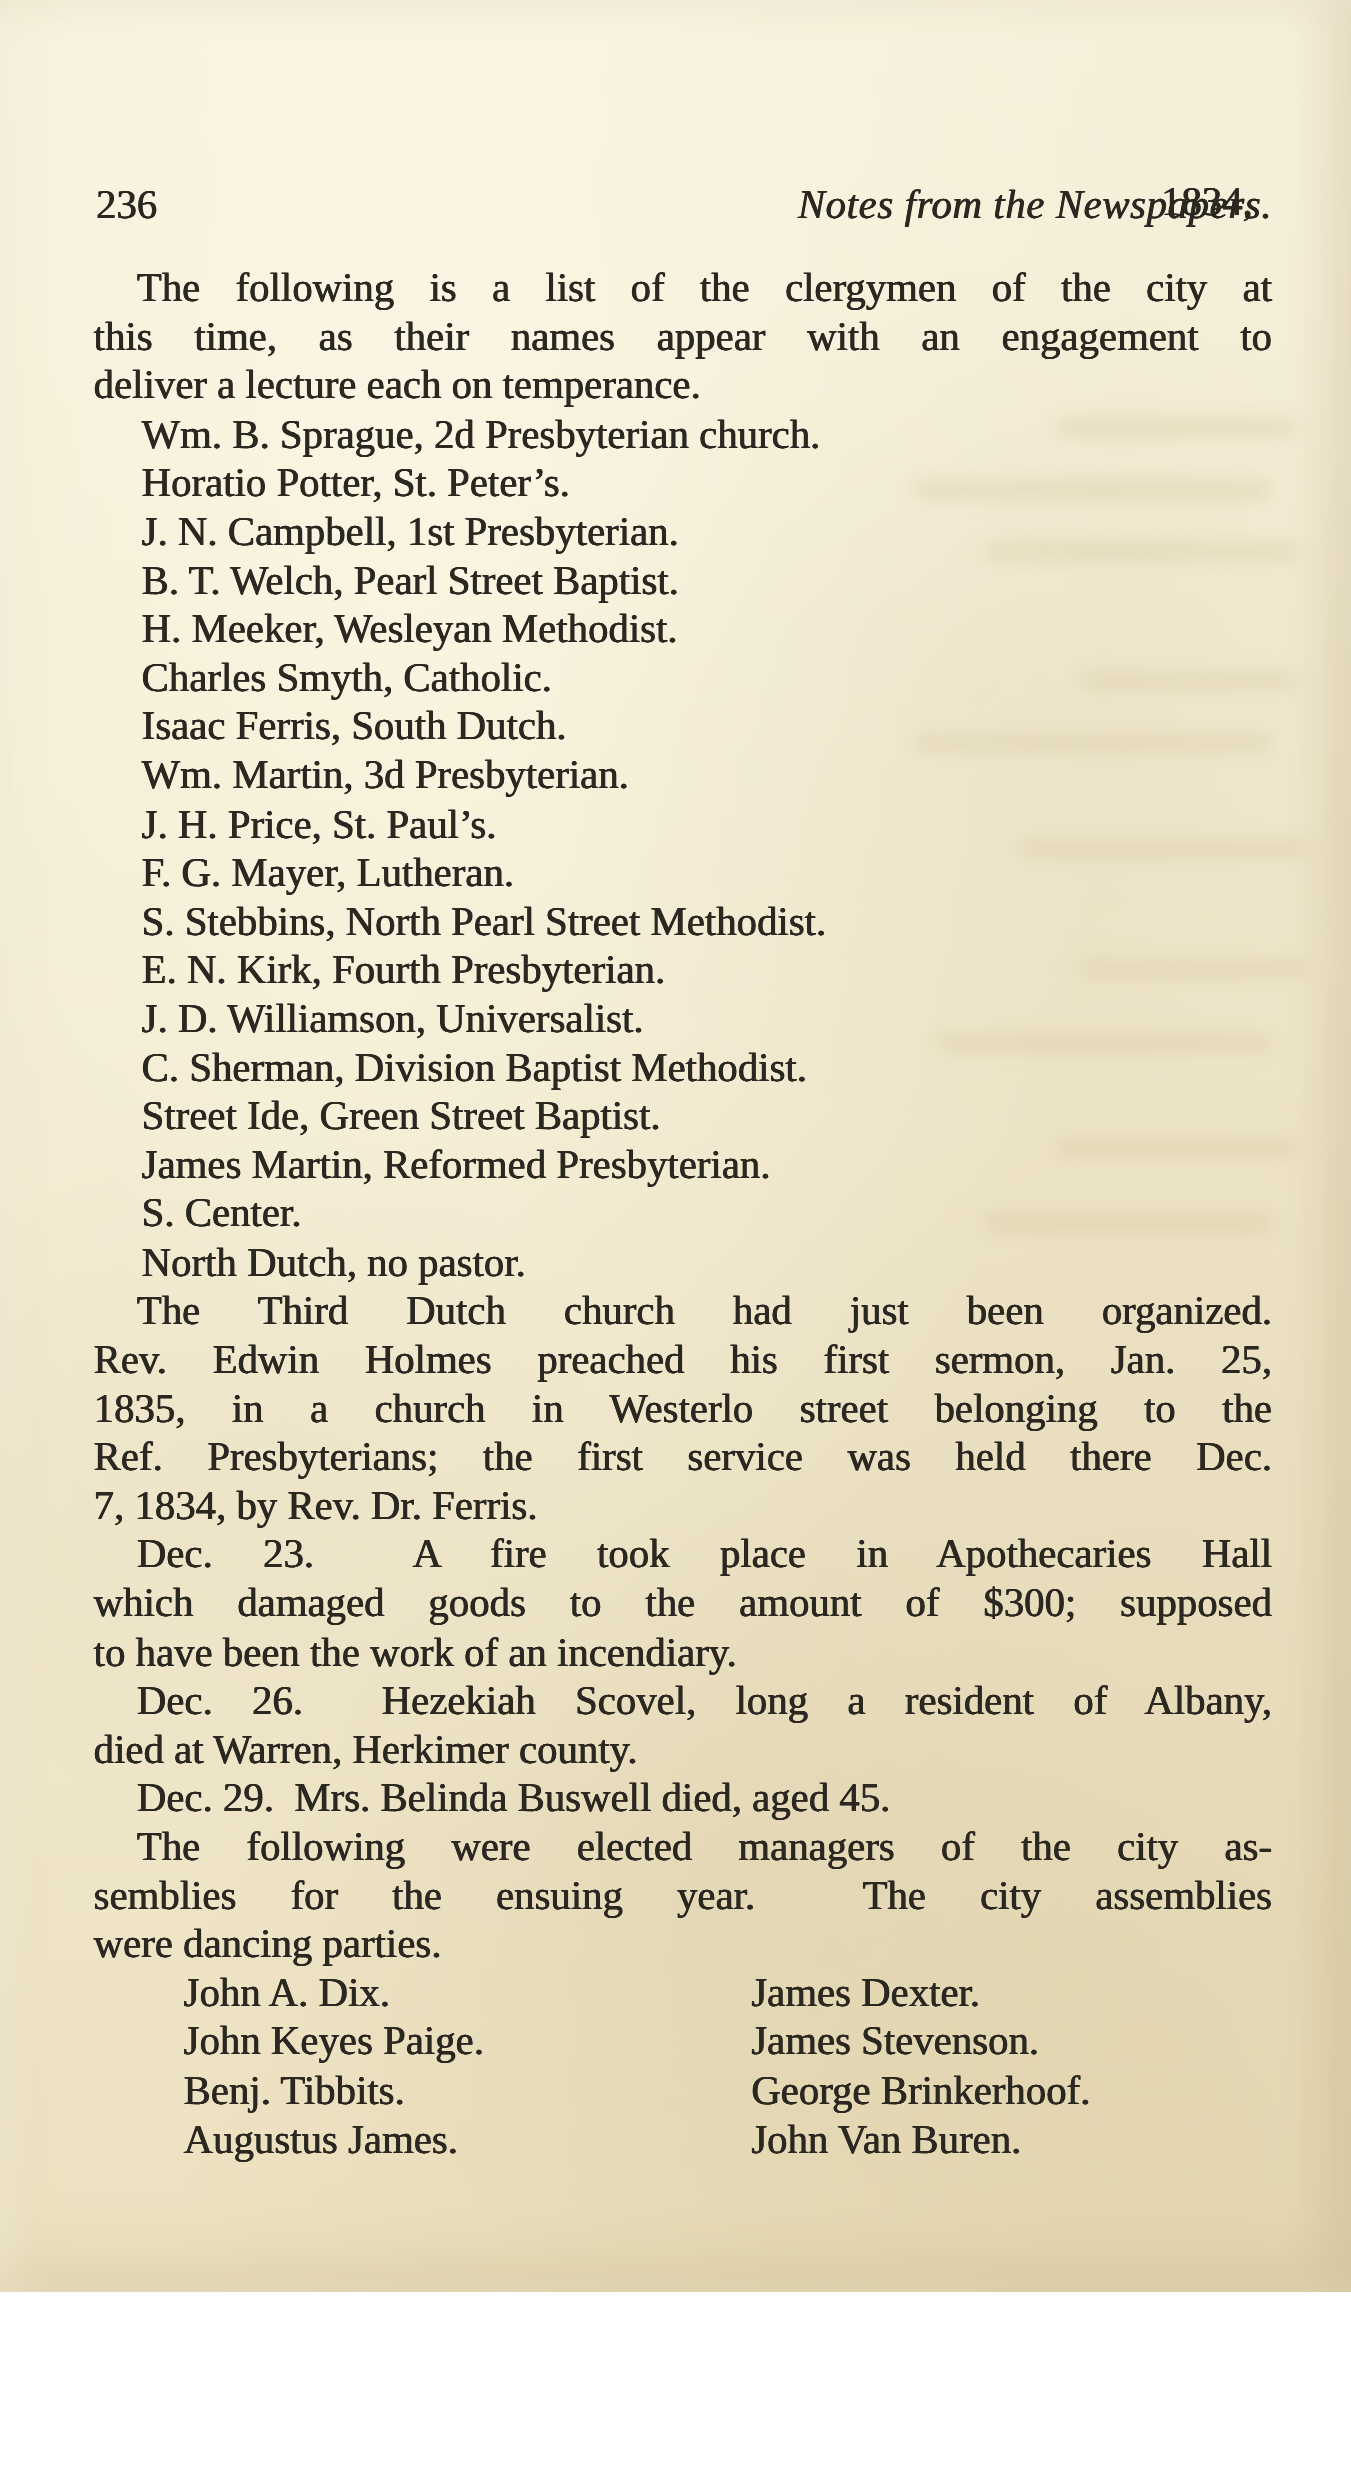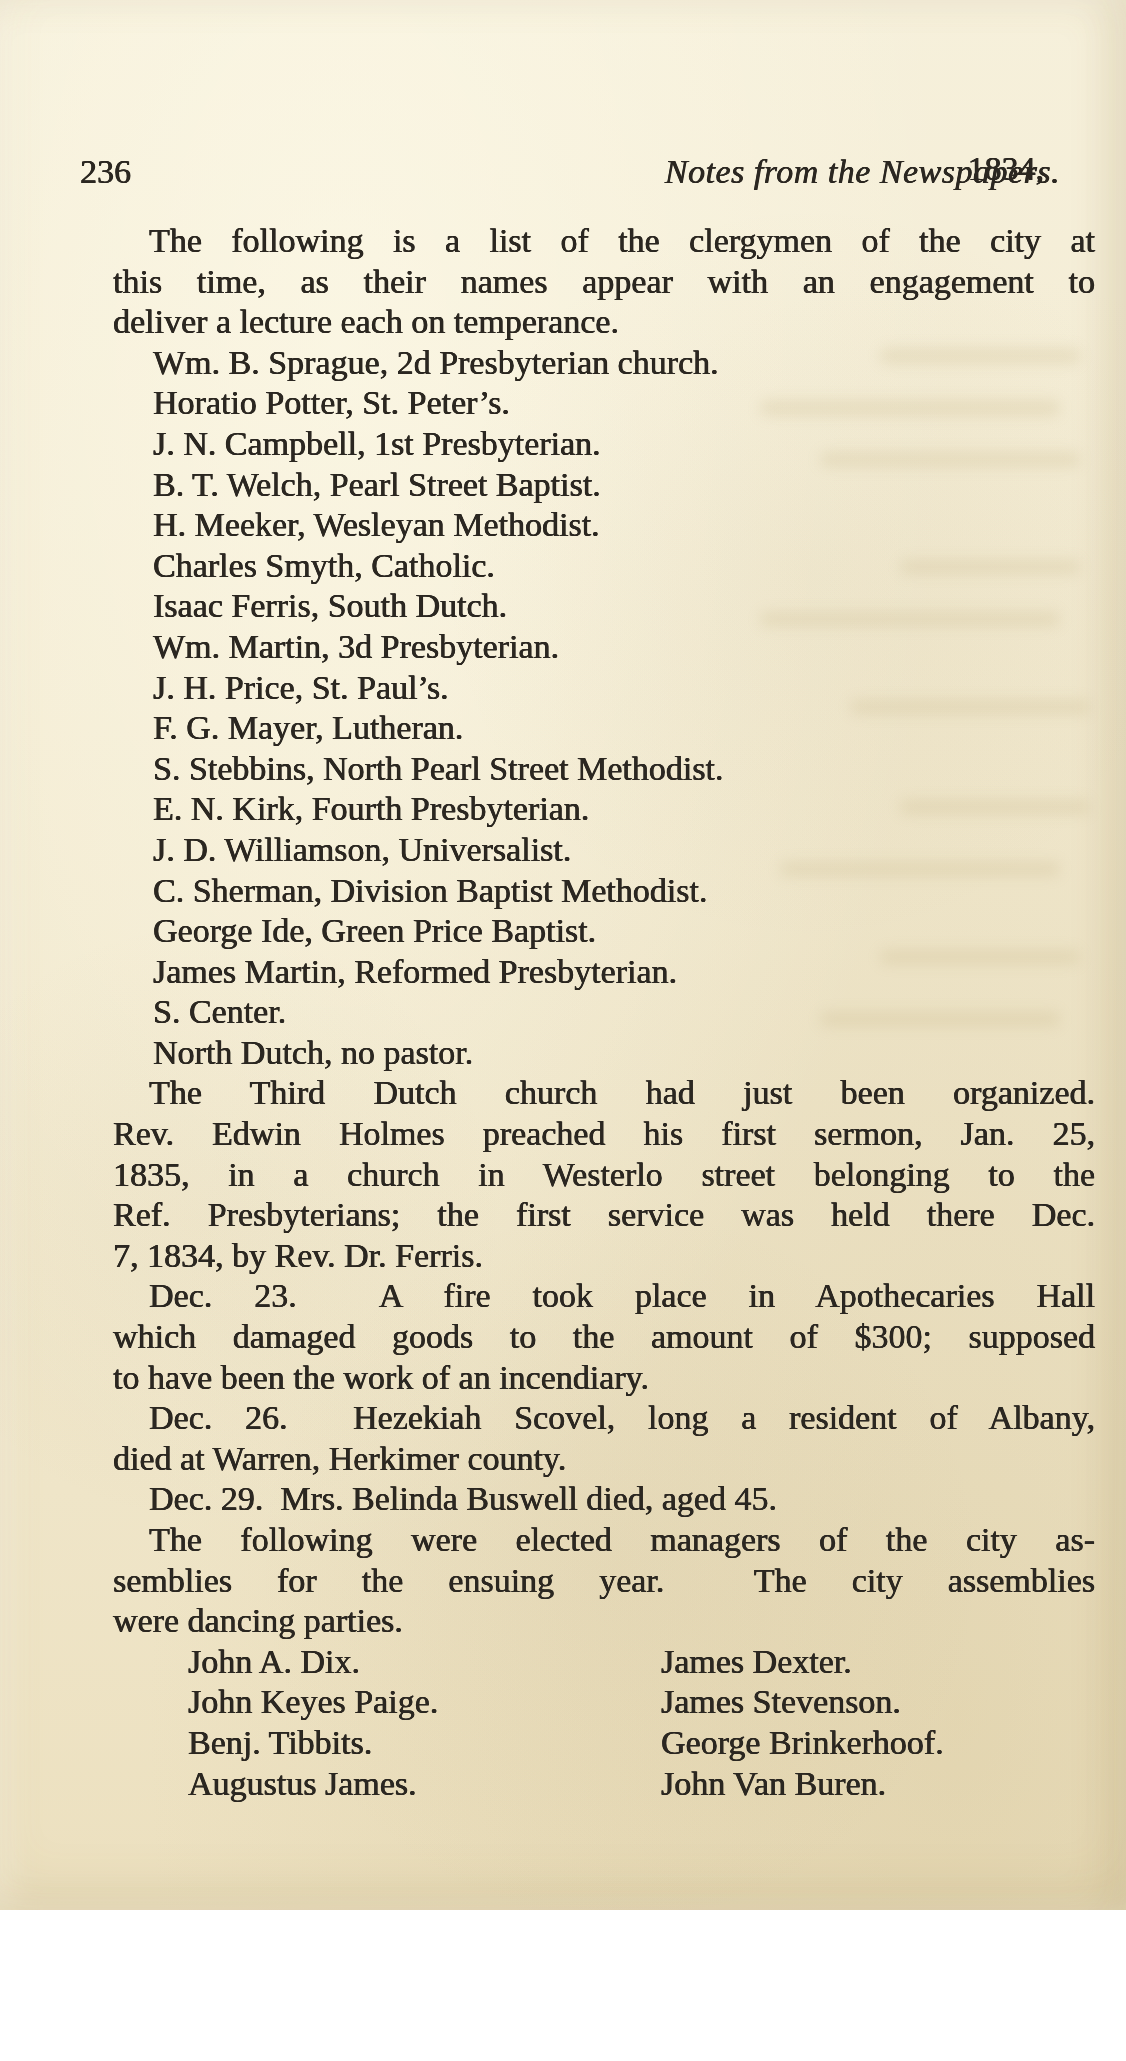--- a/index.html
+++ b/index.html
@@ -27,21 +27,21 @@
   }
   .page-number{ position:absolute; left:2px; top:0; }
   .running-title{
     position:absolute; left:0; right:0; top:0; text-align:right;
     font-style:italic; letter-spacing:0.5px;
   }
   .header-year{ position:absolute; right:16px; top:-3px; }
 
   .text-block{
     position:absolute; left:78px; top:221px; width:982px;
-    font-size:34px; line-height:40.6px;margin-left:35px;
+    font-size:34px; line-height:40.6px;
   }
   .line{ white-space:pre-wrap; }
   .stretch{ text-align:justify; text-align-last:justify; }
   .indent{ text-indent:36px; }
   .list-item{ padding-left:40px; }
 
   .mgr-row{ position:relative; height:40.6px; }
   .mgr-left{ position:absolute; left:75px; white-space:pre; }
   .mgr-right{ position:absolute; left:548px; white-space:pre; }
 
@@ -111,21 +111,21 @@
       <div class="line list-item">H. Meeker, Wesleyan Methodist.</div>
       <div class="line list-item">Charles Smyth, Catholic.</div>
       <div class="line list-item">Isaac Ferris, South Dutch.</div>
       <div class="line list-item">Wm. Martin, 3d Presbyterian.</div>
       <div class="line list-item">J. H. Price, St. Paul’s.</div>
       <div class="line list-item">F. G. Mayer, Lutheran.</div>
       <div class="line list-item">S. Stebbins, North Pearl Street Methodist.</div>
       <div class="line list-item">E. N. Kirk, Fourth Presbyterian.</div>
       <div class="line list-item">J. D. Williamson, Universalist.</div>
       <div class="line list-item">C. Sherman, Division Baptist Methodist.</div>
-      <div class="line list-item">George Ide, Green Price Baptist.</div>
+      <div class="line list-item">Street Ide, Green Street Baptist.</div>
       <div class="line list-item">James Martin, Reformed Presbyterian.</div>
       <div class="line list-item">S. Center.</div>
       <div class="line list-item">North Dutch, no pastor.</div>
     </div>
 
     <div>
       <div class="line indent stretch">The Third Dutch church had just been organized.</div>
       <div class="line stretch">Rev. Edwin Holmes preached his first sermon, Jan. 25,</div>
       <div class="line stretch">1835, in a church in Westerlo street belonging to the</div>
       <div class="line stretch">Ref. Presbyterians; the first service was held there Dec.</div>

